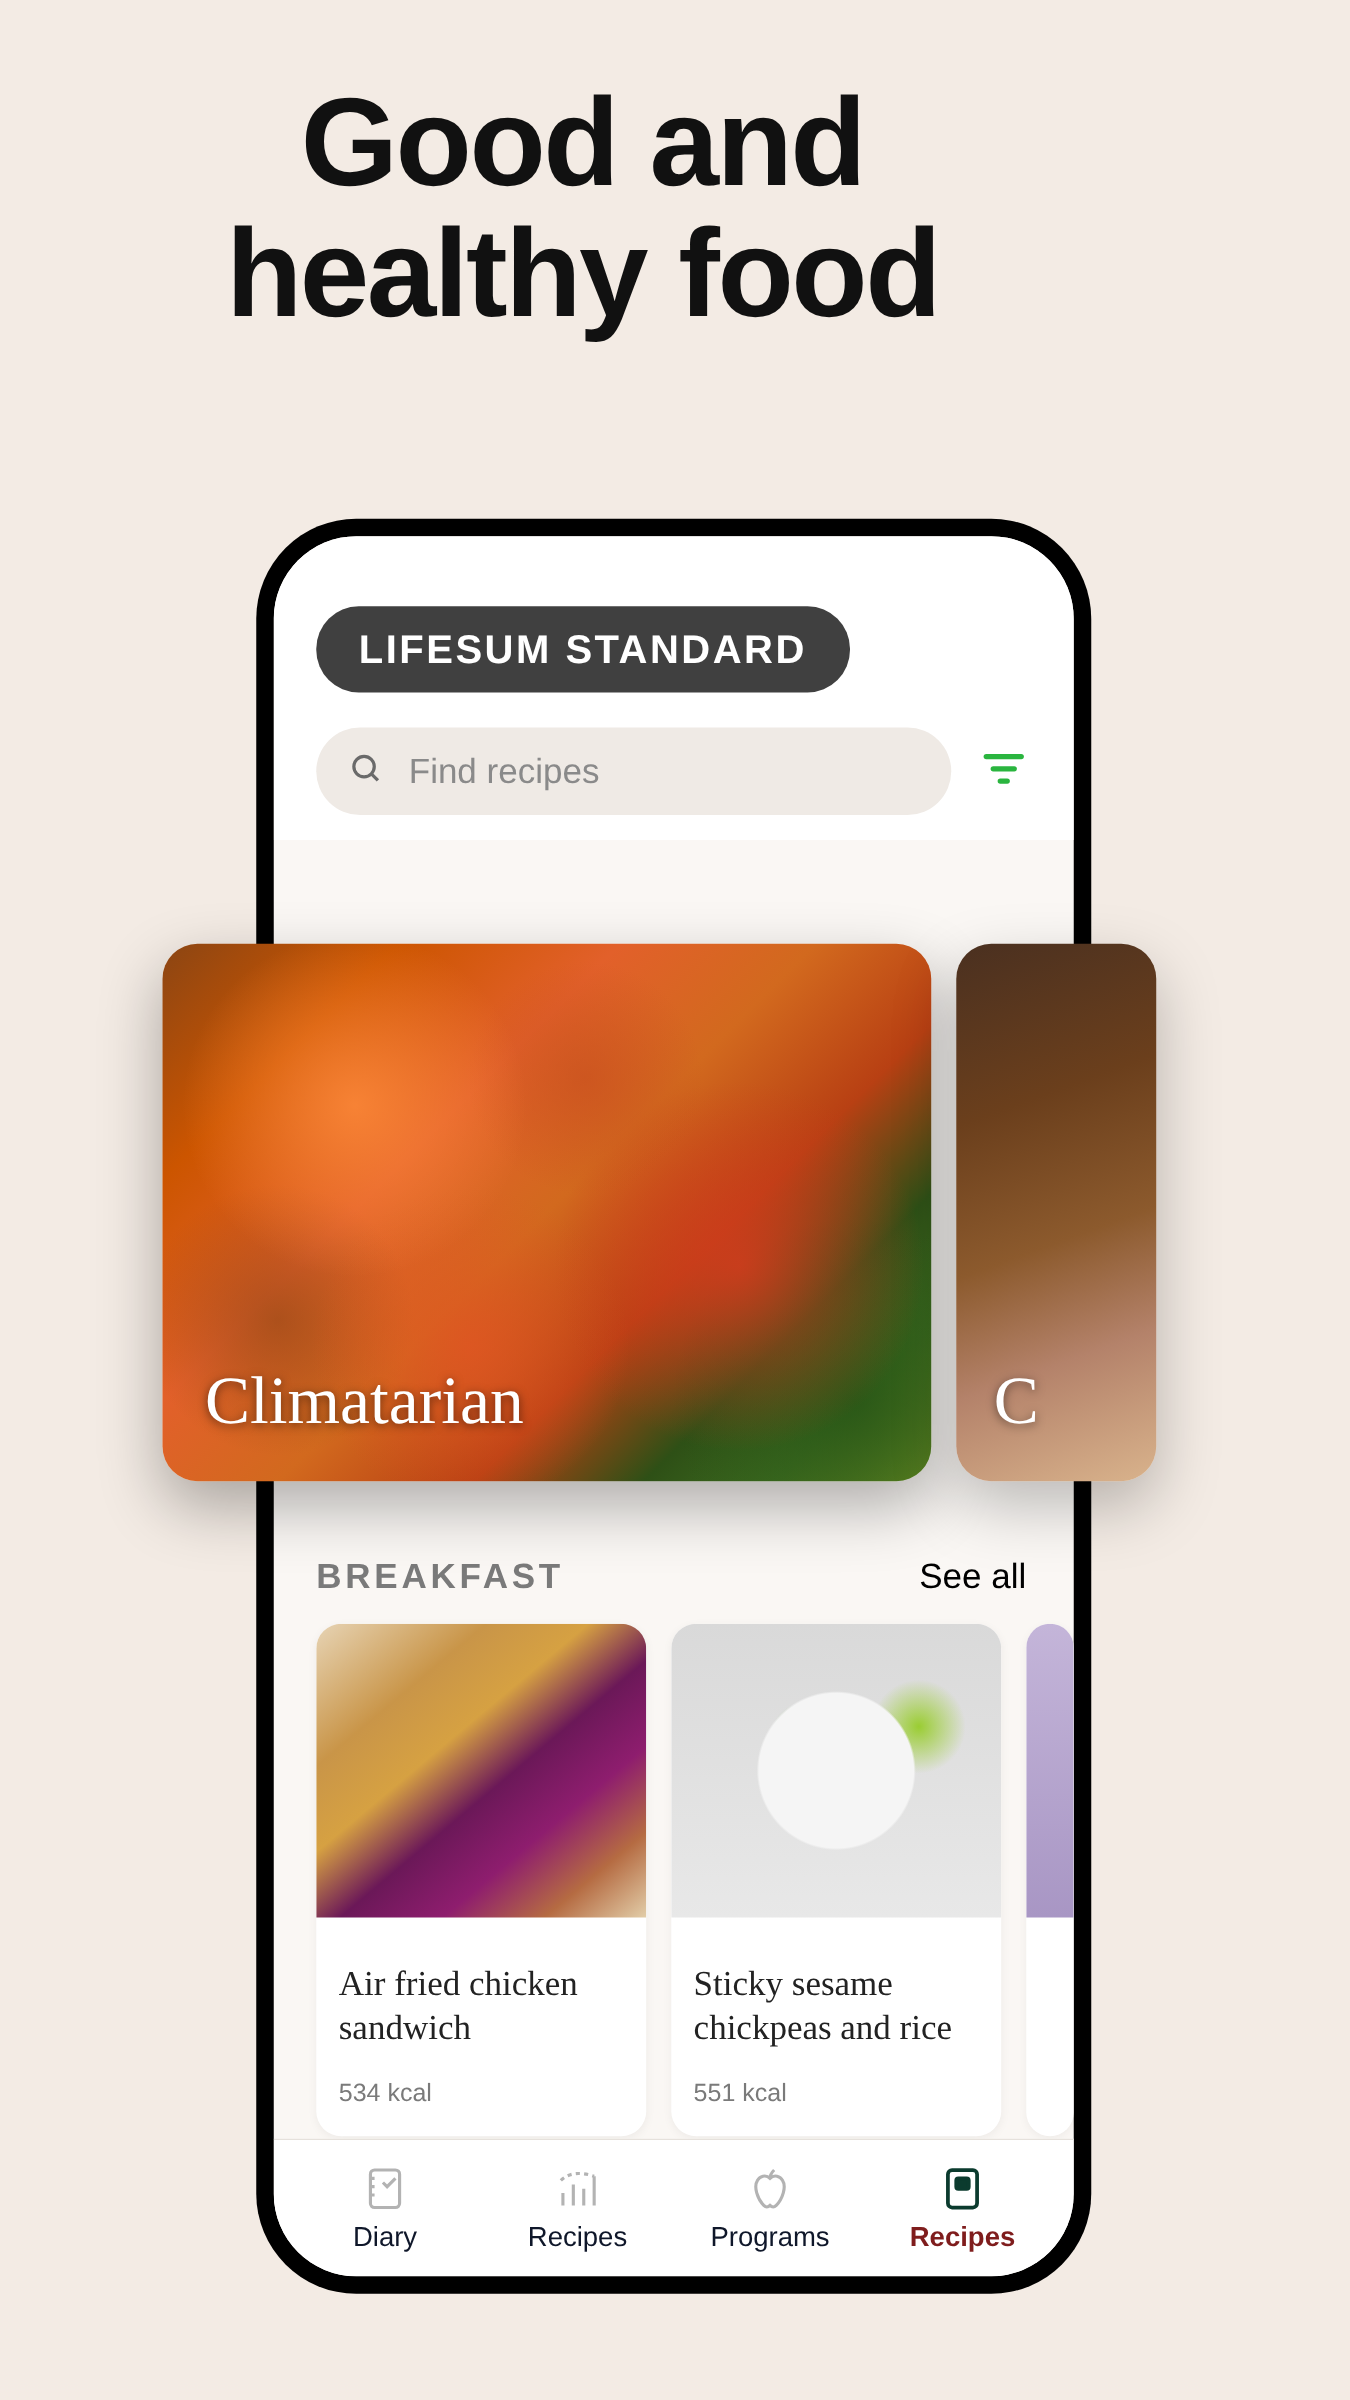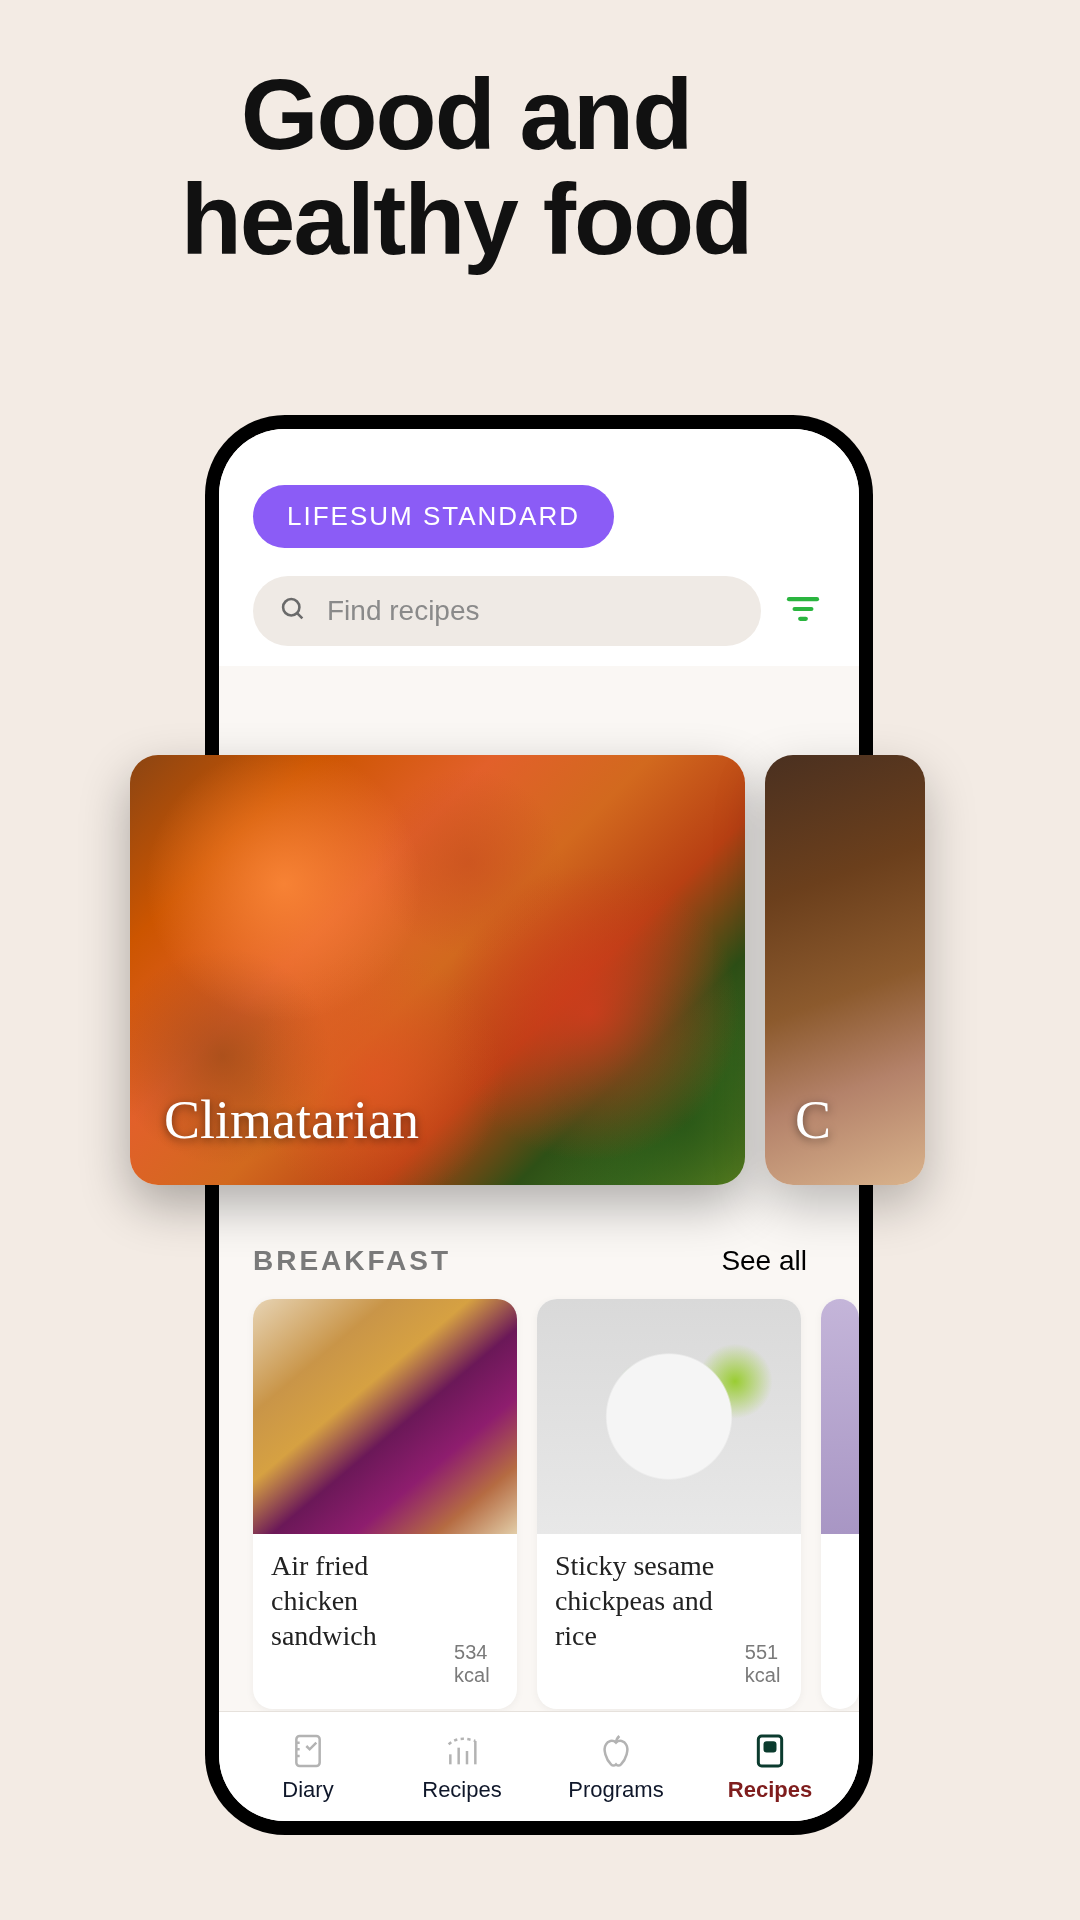--- a/index.html
+++ b/index.html
@@ -3,21 +3,21 @@
 <meta charset="utf-8">
 <style>
 * { margin:0; padding:0; box-sizing:border-box; font-family:-apple-system,Helvetica,Arial,sans-serif; }
 html,body { width:1080px; height:1920px; background:#F3EBE4; overflow:hidden; }
 .marketing-title { position:absolute; top:62px; left:0; width:932px; text-align:center; font-size:100px; font-weight:700; line-height:1.05; color:#111; letter-spacing:-2px; }
 .phone { position:absolute; top:415px; left:205px; width:668px; height:1420px; background:#000; border-radius:80px; padding:14px; }
 .screen { width:100%; height:100%; background:#FAF7F4; border-radius:66px; overflow:hidden; position:relative; }
 
 
 .hdr { position:absolute; top:0; left:0; right:0; padding:56px 34px 20px; background:#FFFFFF; }
-.pill { display:inline-block; background:#8b5cf6; color:#fff; font-weight:400; font-size:26px; letter-spacing:2px; padding:16px 34px; border-radius:34px; }
+.pill { display:inline-block; background:#404040; color:#fff; font-weight:700; font-size:32px; letter-spacing:2px; padding:16px 34px; border-radius:34px; }
 .search-row { display:flex; align-items:center; gap:20px; margin-top:28px; }
 .search-box { flex:1; background:#EFEAE5; border-radius:40px; height:70px; display:flex; align-items:center; padding:0 26px; gap:20px; }
 .search-box input { border:0; background:transparent; font-size:28px; color:#8A8A8A; outline:none; width:100%; }
 .search-box input::placeholder { color:#8A8A8A; }
 .filter-btn { width:44px; height:44px; display:flex; align-items:center; justify-content:center; }
 
 
 .feature-card { position:absolute; top:755px; left:130px; width:615px; height:430px; border-radius:28px; overflow:hidden; box-shadow:0 20px 50px rgba(0,0,0,0.3); background:linear-gradient(135deg,#8b4513 0%,#cc5500 18%,#e2602a 35%,#d2691e 50%,#b84013 65%,#2e5016 78%,#3d6b1f 88%,#6b8e23 100%); }
 .feature-overlay { position:absolute; inset:0; background:
   radial-gradient(circle at 25% 30%, rgba(255,140,60,0.8) 0%, transparent 25%),
@@ -27,35 +27,35 @@
   radial-gradient(circle at 15% 70%, rgba(139,69,19,0.6) 0%, transparent 18%),
   radial-gradient(circle at 90% 85%, rgba(34,80,20,0.7) 0%, transparent 22%); }
 .feature-title { position:absolute; left:34px; bottom:34px; color:#fff; font-size:54px; font-family:Georgia,'Times New Roman',serif; text-shadow:0 2px 8px rgba(0,0,0,0.55); }
 .feature-peek { position:absolute; top:755px; left:765px; width:160px; height:430px; border-radius:28px; background:linear-gradient(160deg,#4a3020 0%,#6b3f1c 30%,#8c5a2d 55%,#b4826a 75%,#d9b38c 100%); box-shadow:0 20px 50px rgba(0,0,0,0.25); overflow:hidden; }
 .feature-peek-title { position:absolute; left:30px; bottom:34px; color:#fff; font-size:54px; font-family:Georgia,'Times New Roman',serif; text-shadow:0 2px 8px rgba(0,0,0,0.5); }
 
 
 .section { position:absolute; left:34px; right:0; }
 .sec-breakfast { top:816px; }
 .sec-lunch { top:1302px; }
-.sec-hdr { display:flex; justify-content:space-between; align-items:center; padding-right:52px; }
+.sec-hdr { display:flex; justify-content:space-between; align-items:center; padding-right:38px; }
 .sec-title { font-size:28px; font-weight:700; letter-spacing:3px; color:#7A7A7A; }
 .see-all { font-size:28px; color:#000000; font-weight:500; }
 .recipe-row { display:flex; gap:20px; margin-top:22px; }
 .recipe-card { width:276px; height:410px; background:#fff; border-radius:20px; overflow:hidden; display:flex; flex-direction:column; box-shadow:0 2px 8px rgba(0,0,0,0.05); }
 .recipe-img { height:235px; background:#ccc; }
 .img-sandwich { background:linear-gradient(140deg,#e7d4b5 0%,#c99548 25%,#d6a142 40%,#6b1858 55%,#8e1d6e 70%,#b56b42 85%,#e2cda8 100%); }
 .img-chickpeas { background:
   radial-gradient(circle at 50% 50%, #f5f5f5 0%, #f5f5f5 35%, transparent 36%),
   radial-gradient(circle at 50% 48%, #7a4520 0%, #5c3015 18%, transparent 20%),
   radial-gradient(circle at 75% 35%, #9acd32 0%, transparent 15%),
   radial-gradient(circle at 40% 38%, #6ab04c 0%, transparent 12%),
   linear-gradient(180deg,#d9d9d9 0%,#e8e8e8 100%); }
 .img-peek { background:linear-gradient(180deg,#c4b5d9 0%,#a896c4 100%); }
-.recipe-body { padding:14px 18px 0; flex:1; display:flex; flex-direction:row; }
+.recipe-body { padding:36px 18px 0; flex:1; display:flex; flex-direction:column; }
 .recipe-name { font-size:28px; font-family:Georgia,'Times New Roman',serif; color:#222; line-height:1.25; }
 .recipe-kcal { margin-top:auto; padding-bottom:22px; font-size:20px; color:#7A7A7A; }
 
 
 .nav { position:absolute; bottom:0; left:0; right:0; height:110px; background:#fff; border-top:1px solid #E6E1DC; display:flex; justify-content:space-around; align-items:center; padding:0 12px; }
 .nav-item { display:flex; flex-direction:column; align-items:center; gap:6px; width:120px; }
 .nav-label { font-size:22px; color:#0f172a; }
 .nav-item.active .nav-label { color:#7f1d1d; font-weight:600; }
 .nav-icon svg { display:block; }
 </style>

